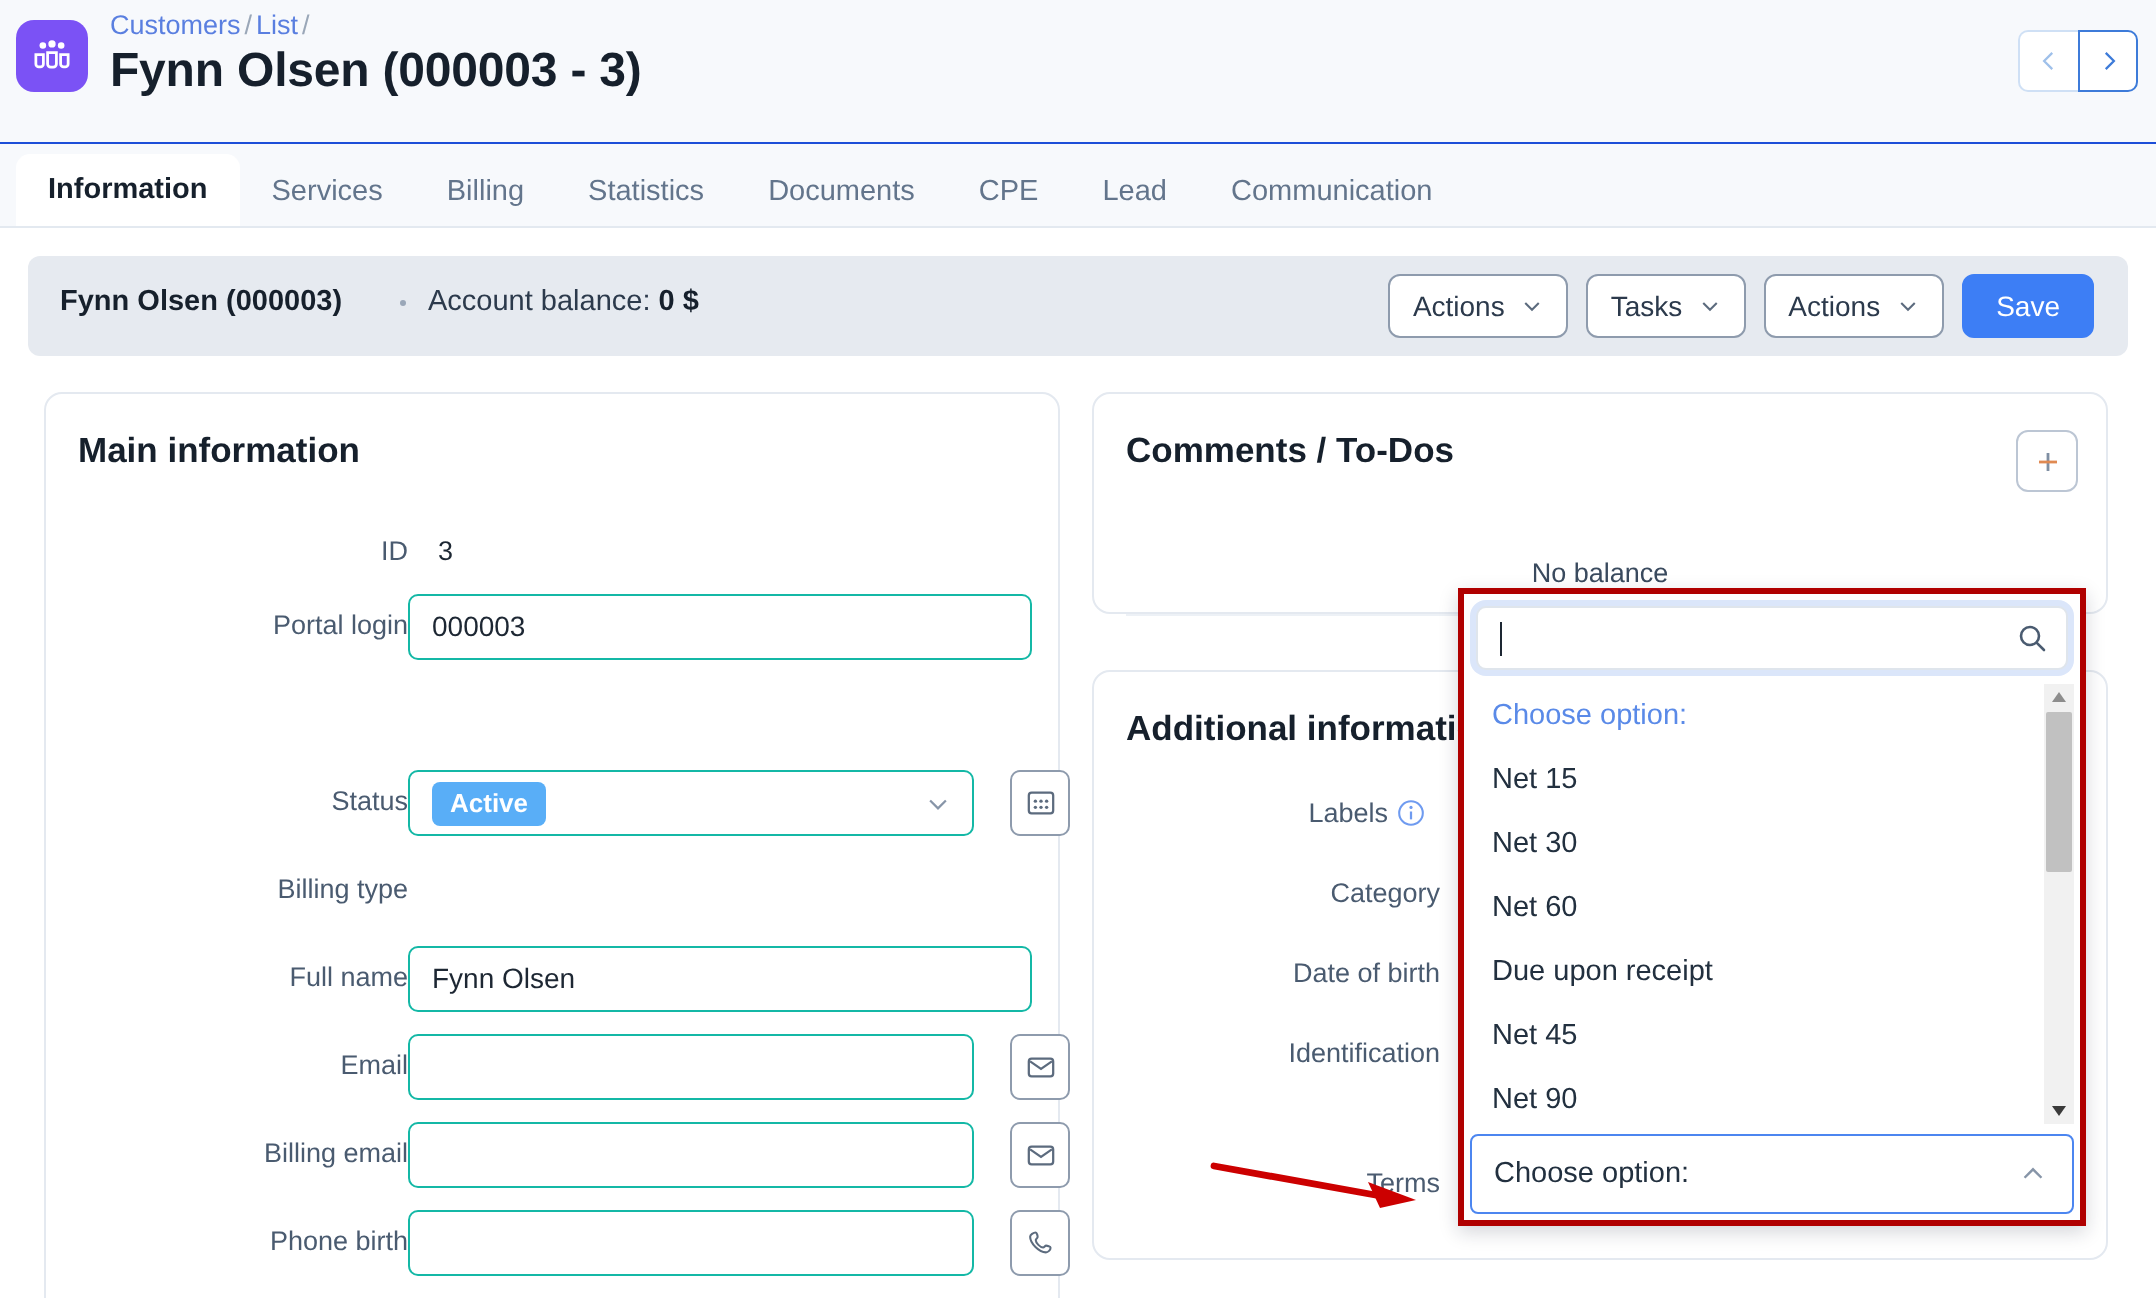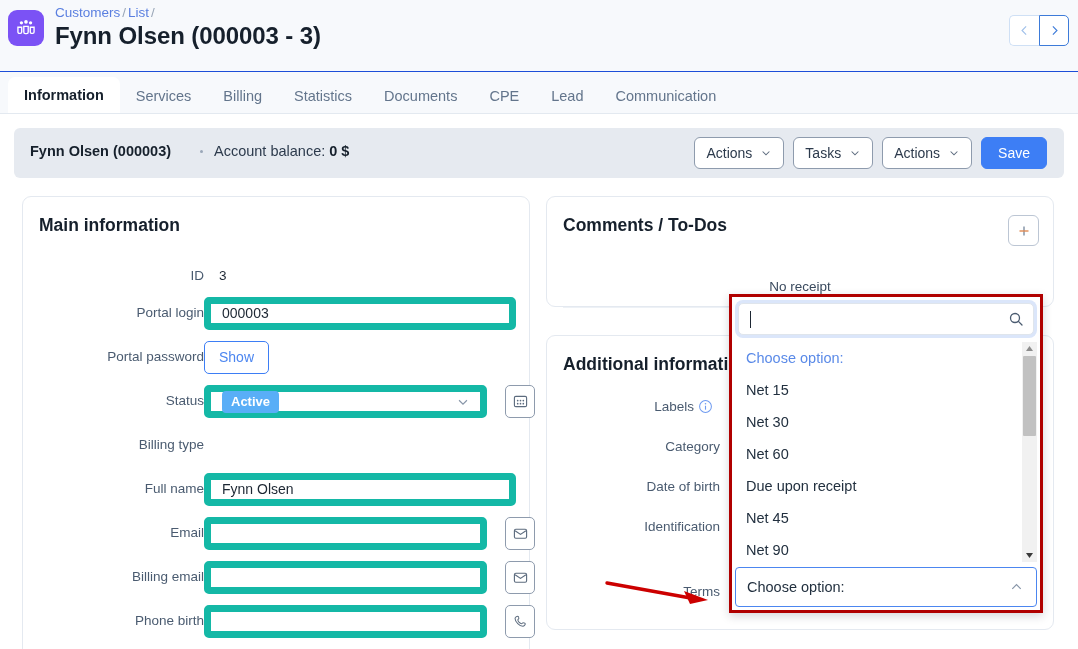--- a/index.html
+++ b/index.html
@@ -125,21 +125,21 @@
   .flabel{
     position:absolute; text-align:right;
     font-size:13.5px; color:#4a5b70;
     line-height:38px;
   }
   .fval{
     position:absolute;
     font-size:13.5px; color:#1d2733; line-height:38px;
   }
   .finput{
-    position:absolute; height:33px; border:7px solid #14b8a6;
+    position:absolute; height:33px; border:1px solid #14b8a6;
     border-radius:5px; background:#fff;
     font-size:14px; color:#1d2733;
     padding:0 11px; line-height:31px;
     display:flex; align-items:center;
   }
   .finput.select{ padding-right:30px; }
   .chev{
     position:absolute; right:10px; top:50%; transform:translateY(-50%);
   }
   .iconbtn{
@@ -319,24 +319,20 @@
   <div class="frow" style="top:60px;">
     <div class="flabel" style="left:0; width:181px;">ID</div>
     <div class="fval" style="left:196px;">3</div>
   </div>
 
   <div class="frow" style="top:97px;">
     <div class="flabel" style="left:0; width:181px;">Portal login</div>
     <div class="finput" style="left:181px; top:3px; width:312px;">000003</div>
   </div>
 
-  <div class="frow" style="top:141px;">
-    <div class="flabel" style="left:0; width:181px;">Portal password</div>
-    <div class="showbtn" style="left:181px; top:3px;">Show</div>
-  </div>
 
   <div class="frow" style="top:185px;">
     <div class="flabel" style="left:0; width:181px;">Status</div>
     <div class="finput select" style="left:181px; top:3px; width:283px;">
       <span class="badge">Active</span>
       <svg class="chev" width="14" height="14" viewBox="0 0 16 16">
         <path d="M3.5 6 L8 10.5 L12.5 6" fill="none" stroke="#8795a8" stroke-width="1.3"></path>
       </svg>
     </div>
     <div class="iconbtn" style="left:482px; top:3px;">
@@ -395,21 +391,21 @@
 </div>
 
 <div class="card" id="card-comments">
   <div class="card-title main">Comments / To-Dos</div>
   <div class="plusbtn">
     <svg width="16" height="16" viewBox="0 0 16 16">
       <path d="M8 3.5 V12.5" stroke="#7f8fa3" stroke-width="1.4"></path>
       <path d="M3.5 8 H12.5" stroke="#e08a52" stroke-width="1.4"></path>
     </svg>
   </div>
-  <div class="nocomments">No receipt</div>
+  <div class="nocomments">No balance</div>
   <div class="hr" style="top:110px;"></div>
 </div>
 
 <div class="card" id="card-additional">
   <div class="card-title main">Additional information</div>
 
   <div class="frow" style="top:52px;">
     <div class="flabel" style="left:0; width:147px;">Labels</div>
     <svg style="position:absolute; left:151px; top:11px;" width="15" height="15" viewBox="0 0 16 16">
       <circle cx="8" cy="8" r="6.3" fill="none" stroke="#6f9bf0" stroke-width="1.1"></circle>

